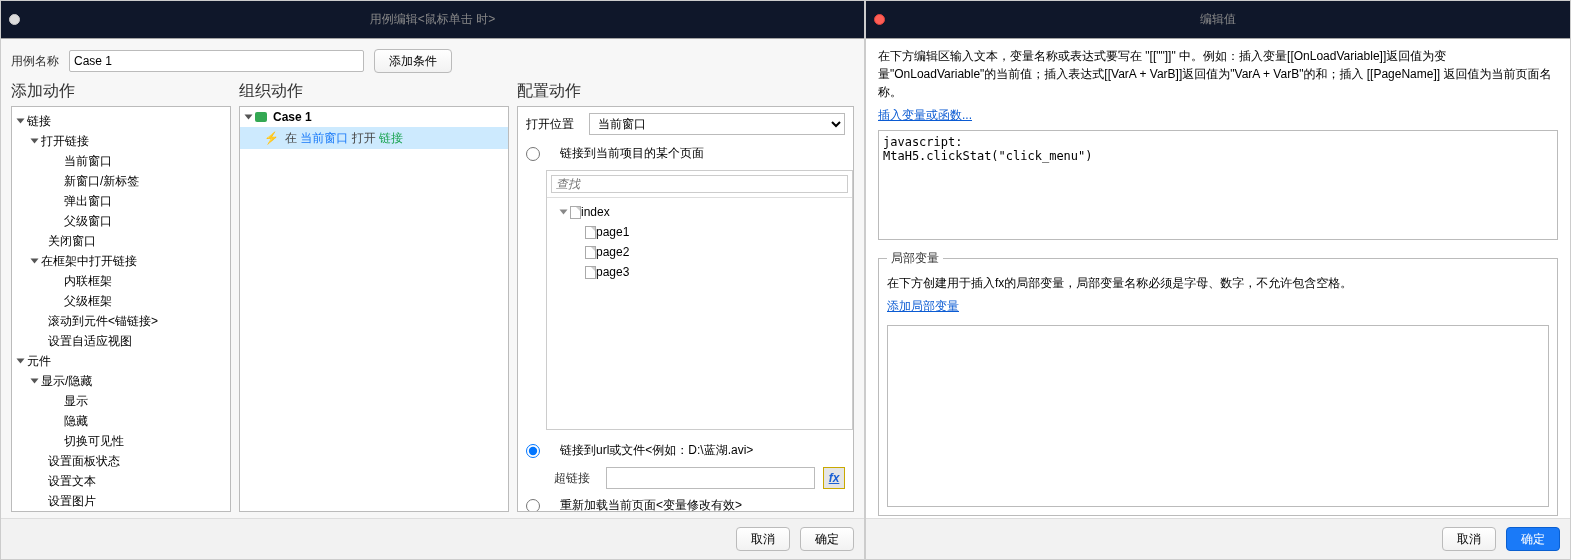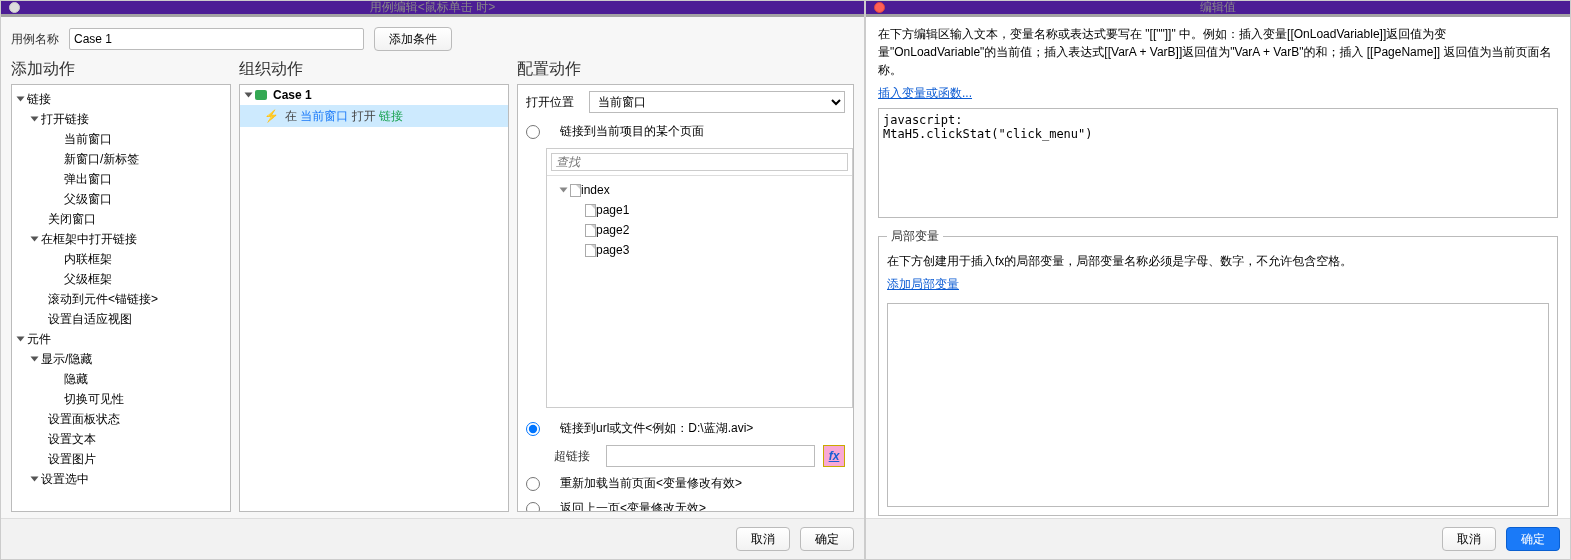--- a/index.html
+++ b/index.html
@@ -1,20 +1,20 @@
 <!DOCTYPE html>
 <html><head>
 <meta charset="utf-8">
 <style>
 * { box-sizing: border-box; margin: 0; padding: 0; font-family: -apple-system, "Helvetica Neue", Arial, sans-serif; font-size: 12px; }
 body { display: flex; width: 1571px; height: 560px; background: #fff; }
 .dialog { display: flex; flex-direction: column; border: 1px solid #ccc; background: #f7f7f7; position: relative; }
 .left-dialog { width: 865px; }
 .right-dialog { width: 706px; background: #fff; }
-.titlebar { height: 16px; display: flex; align-items: center; justify-content: center; position: relative; background: #4c1d95; border-bottom: 3px solid #a3a3a3; color: #888; font-size: 13px; }
+.titlebar { height: 38px; display: flex; align-items: center; justify-content: center; position: relative; background: #0f172a; border-bottom: 1px solid #a3a3a3; color: #888; font-size: 13px; }
 .traffic { position: absolute; left: 8px; display: flex; gap: 6px; }
 .traffic span { width: 11px; height: 11px; border-radius: 50%; display: inline-block; }
 .tl-close { background: #ff5f56; border: 1px solid #e0443e; }
 .tl-grey { background: #ddd; border: 1px solid #ccc; }
 .row-top { display: flex; align-items: center; gap: 10px; padding: 10px 10px 8px 10px; }
 .row-top label { color: #333; }
 .case-input { width: 295px; height: 22px; background: #fff; border: 1px solid #bbb; padding: 0 4px; border-radius: 2px; }
 .btn { height: 24px; padding: 0 14px; background: linear-gradient(#fff,#f2f2f2); border: 1px solid #bbb; border-radius: 4px; cursor: pointer; }
 .btn-primary { background: #1a7af8; color: #fff; border-color: #0a5fd0; }
 .three-col { display: flex; flex: 1; gap: 8px; padding: 0 10px 6px 10px; min-height: 0; }
@@ -39,21 +39,21 @@
 .search-row { border-bottom: 1px solid #ddd; padding: 4px; }
 .search-in { width: 100%; height: 18px; border: 1px solid #ccc; padding: 0 4px; color: #999; font-style: italic; }
 .pg { display: flex; align-items: center; height: 20px; padding-left: 14px; }
 .pg .disc { border-left-color: #888; }
 .pg-icon { width: 11px; height: 13px; border: 1px solid #aaa; display: inline-block; background: #fff; position: relative; }
 .pg-icon::after { content: ""; position: absolute; right: 0; top: 0; border-top: 4px solid #ccc; border-left: 4px solid transparent; }
 .pg.sub { padding-left: 38px; }
 .hl-row { display: flex; align-items: center; gap: 8px; padding: 4px 8px 4px 36px; }
 .hl-label { width: 44px; color: #333; }
 .hl-input { flex: 1; height: 22px; border: 1px solid #bbb; background: #fff; }
-.fx { width: 22px; height: 22px; background: #f9a8d4; border: 1px solid #c9a800; display: flex; align-items: center; justify-content: center; font-style: italic; font-weight: bold; color: #1a5fd4; cursor: pointer; text-decoration: underline; }
+.fx { width: 22px; height: 22px; background: #e5e5e5; border: 1px solid #c9a800; display: flex; align-items: center; justify-content: center; font-style: italic; font-weight: bold; color: #1a5fd4; cursor: pointer; text-decoration: underline; }
 .dlg-footer { display: flex; justify-content: flex-end; gap: 10px; padding: 8px 10px; border-top: 1px solid #ddd; background: #f2f2f2; }
 .r-body { flex: 1; display: flex; flex-direction: column; padding: 8px 12px 2px 12px; min-height: 0; }
 .link-a { color: #0b5bd3; text-decoration: underline; cursor: pointer; display: inline-block; margin: 6px 0; }
 .big-ta { width: 100%; height: 110px; border: 1px solid #bbb; padding: 4px; font-family: monospace; resize: none; }
 .fieldset { border: 1px solid #bbb; margin-top: 10px; padding: 8px; flex: 1; display: flex; flex-direction: column; min-height: 0; }
 .fieldset legend { padding: 0 4px; color: #333; }
 .localvars-box { flex: 1; border: 1px solid #bbb; background: #fff; margin-top: 4px; }
 </style>
 </head>
 <body>
@@ -116,20 +116,23 @@
         <div class="tree-item ind2">
             <span>设置自适应视图</span>
           </div>
         <div class="tree-item">
             <span class="disc open"></span>
             <span>元件</span>
           </div>
         <div class="tree-item ind1">
             <span class="disc open"></span>
             <span>显示/隐藏</span>
+          </div>
+        <div class="tree-item ind3">
+            <span>显示</span>
           </div>
         <div class="tree-item ind3">
             <span>隐藏</span>
           </div>
         <div class="tree-item ind3">
             <span>切换可见性</span>
           </div>
         <div class="tree-item ind2">
             <span>设置面板状态</span>
           </div>

